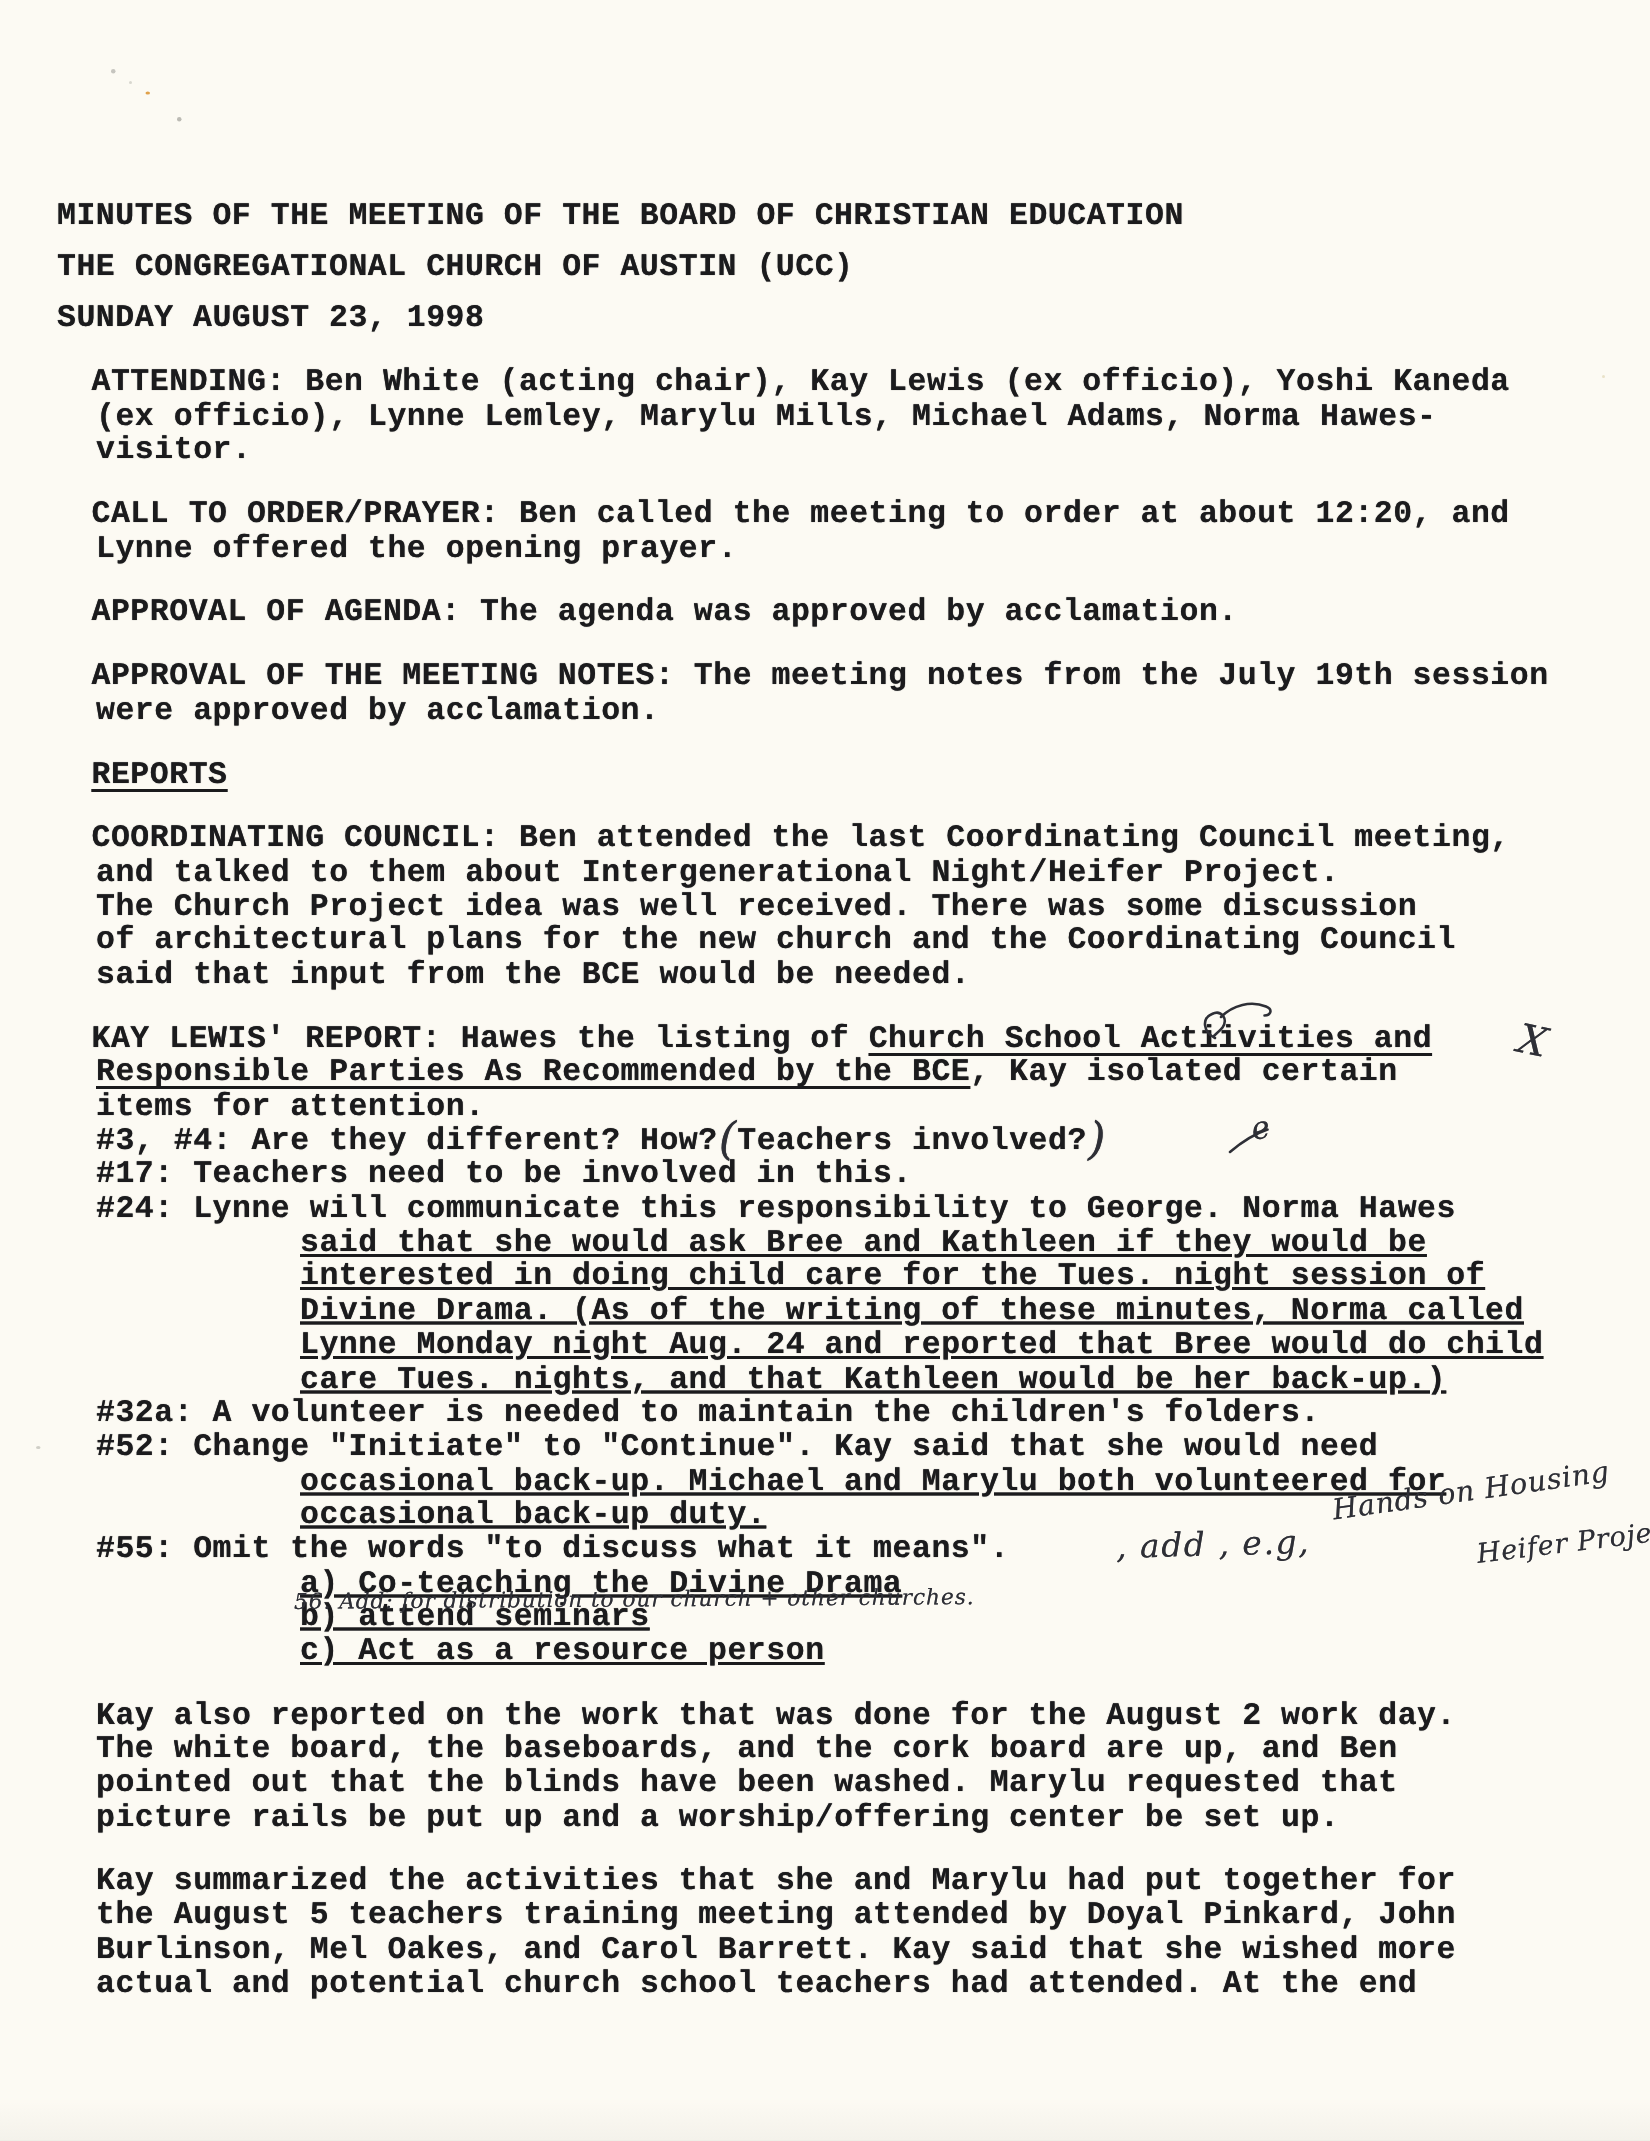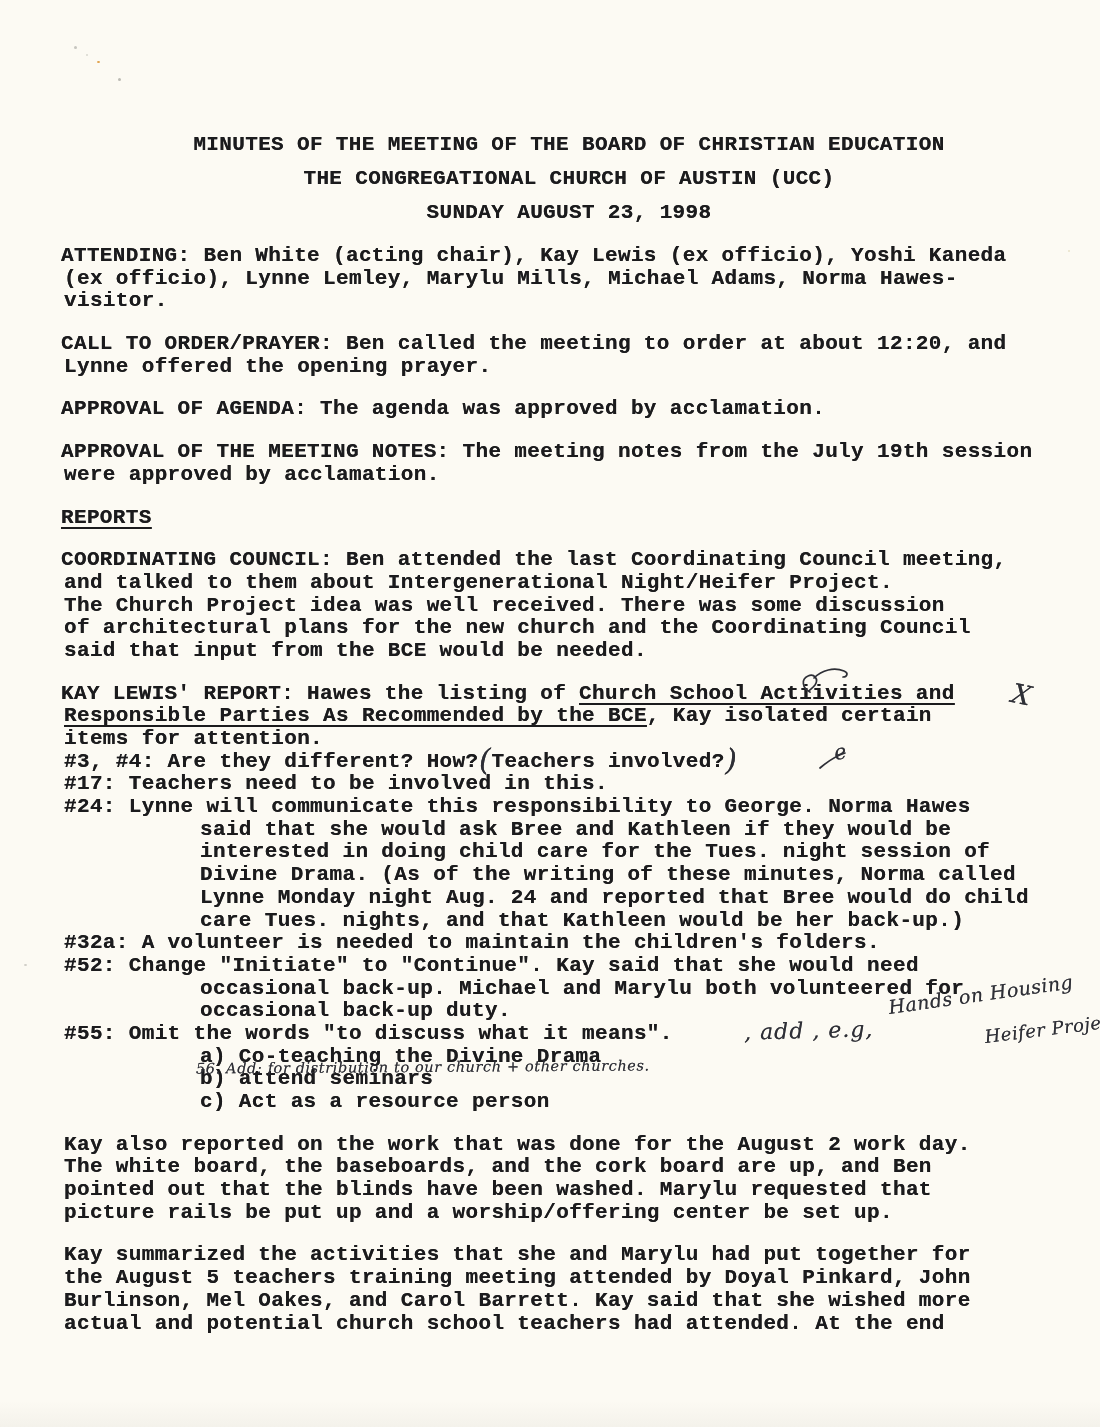--- a/index.html
+++ b/index.html
@@ -8,28 +8,28 @@
     width:1100px;height:1427px;
     background:#fcfaf3;
     overflow:hidden;
     font-family:"Liberation Mono", monospace;
     font-weight:700;
     font-size:21px;
     letter-spacing:0.35px;
     color:#1b1b1d;
   }
   .typed{ text-shadow:0 0 .5px rgba(27,27,29,.85); }
-  .title-block{ padding-top:128px; padding-left:38px; text-align:center; }
+  .title-block{ padding-top:128px; padding-left:38px; text-align:left; }
   .tline{ height:34px; line-height:34px; white-space:pre; }
   .para{ margin-top:20px; }
   .para.first{ margin-top:15px; }
   .line{ height:22.7px; line-height:22.7px; white-space:pre; }
   .l0{ padding-left:61px; }
   .l1{ padding-left:64px; }
-  .l2{ padding-left:200px; }
+  .l2{ padding-left:200px;text-decoration:underline; }
   .ul{ text-decoration:underline; text-decoration-thickness:2px; text-underline-offset:4px; }
   .hand-paren{
     font-family:"DejaVu Serif", serif;
     font-style:italic; font-weight:400;
     font-size:30px; line-height:0;
     display:inline-block; width:13px; text-align:center;
     position:relative; top:3px;
     color:#2e2f36; letter-spacing:0;
   }
   .annot{

